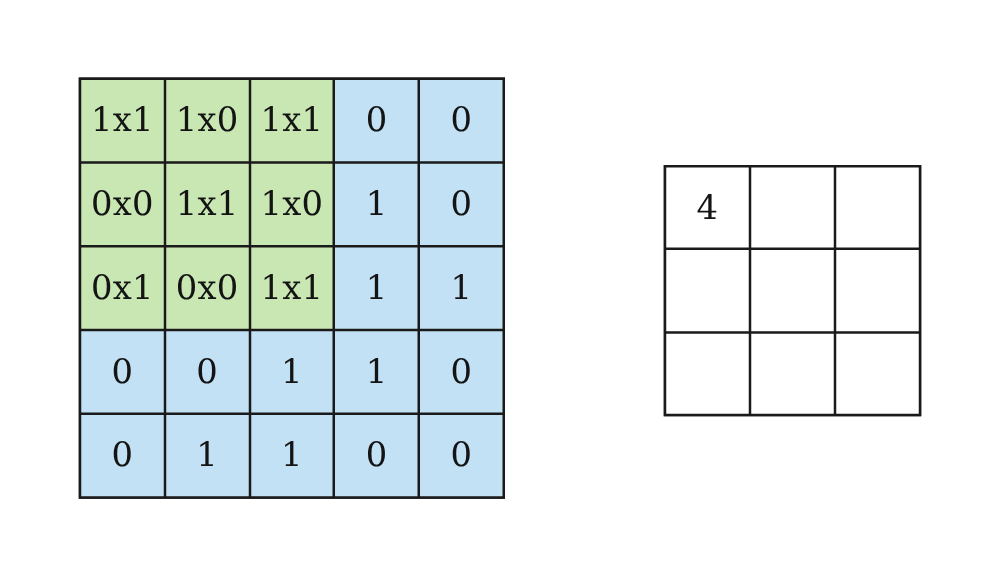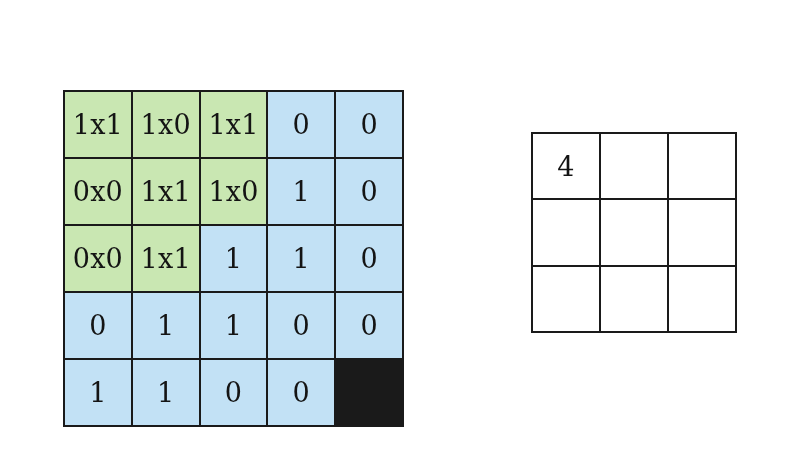--- a/index.html
+++ b/index.html
@@ -49,21 +49,20 @@
   }
 
   
   #input-matrix {
     left: 63px;
     top: 62px;
     width: 341px;
     height: 337px;
     grid-template-columns: repeat(5, 1fr);
     grid-template-rows: repeat(5, 1fr);
-    margin-top: 28px;
   }
 
   #input-matrix .cell {
     font-size: 27px;
   }
 
   .cell.kernel-cell {
     background: #c9e7b2;
   }
 
@@ -103,20 +102,21 @@
       <div class="cell kernel-cell">1x1</div>
       <div class="cell kernel-cell">1x0</div>
       <div class="cell kernel-cell">1x1</div>
       <div class="cell plain-cell">0</div>
       <div class="cell plain-cell">0</div>
       <div class="cell kernel-cell">0x0</div>
       <div class="cell kernel-cell">1x1</div>
       <div class="cell kernel-cell">1x0</div>
       <div class="cell plain-cell">1</div>
       <div class="cell plain-cell">0</div>
+      <div class="cell kernel-cell">0x1</div>
       <div class="cell kernel-cell">0x0</div>
       <div class="cell kernel-cell">1x1</div>
       <div class="cell plain-cell">1</div>
       <div class="cell plain-cell">1</div>
       <div class="cell plain-cell">0</div>
       <div class="cell plain-cell">0</div>
       <div class="cell plain-cell">1</div>
       <div class="cell plain-cell">1</div>
       <div class="cell plain-cell">0</div>
       <div class="cell plain-cell">0</div>

